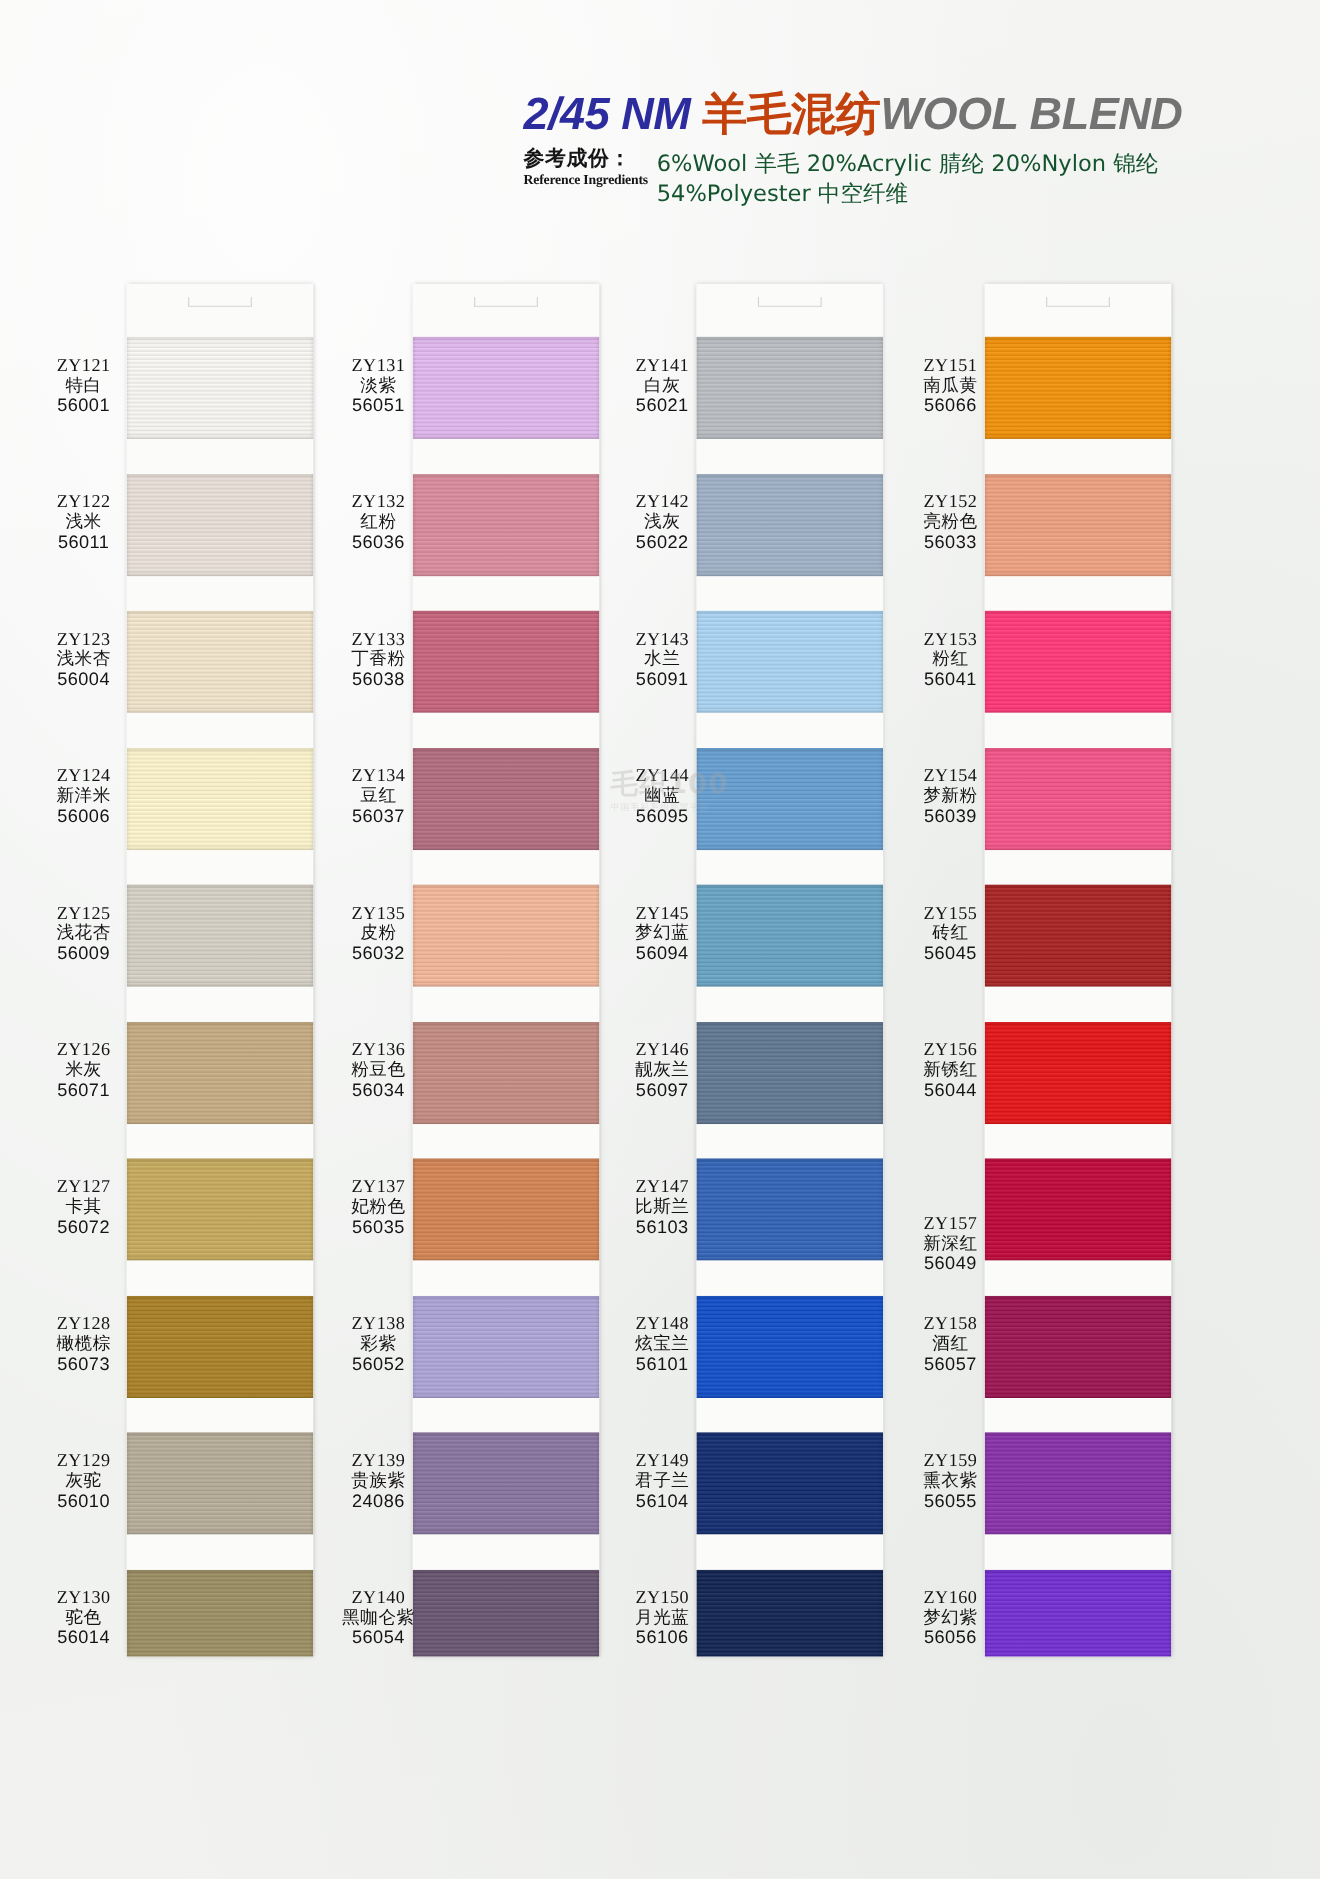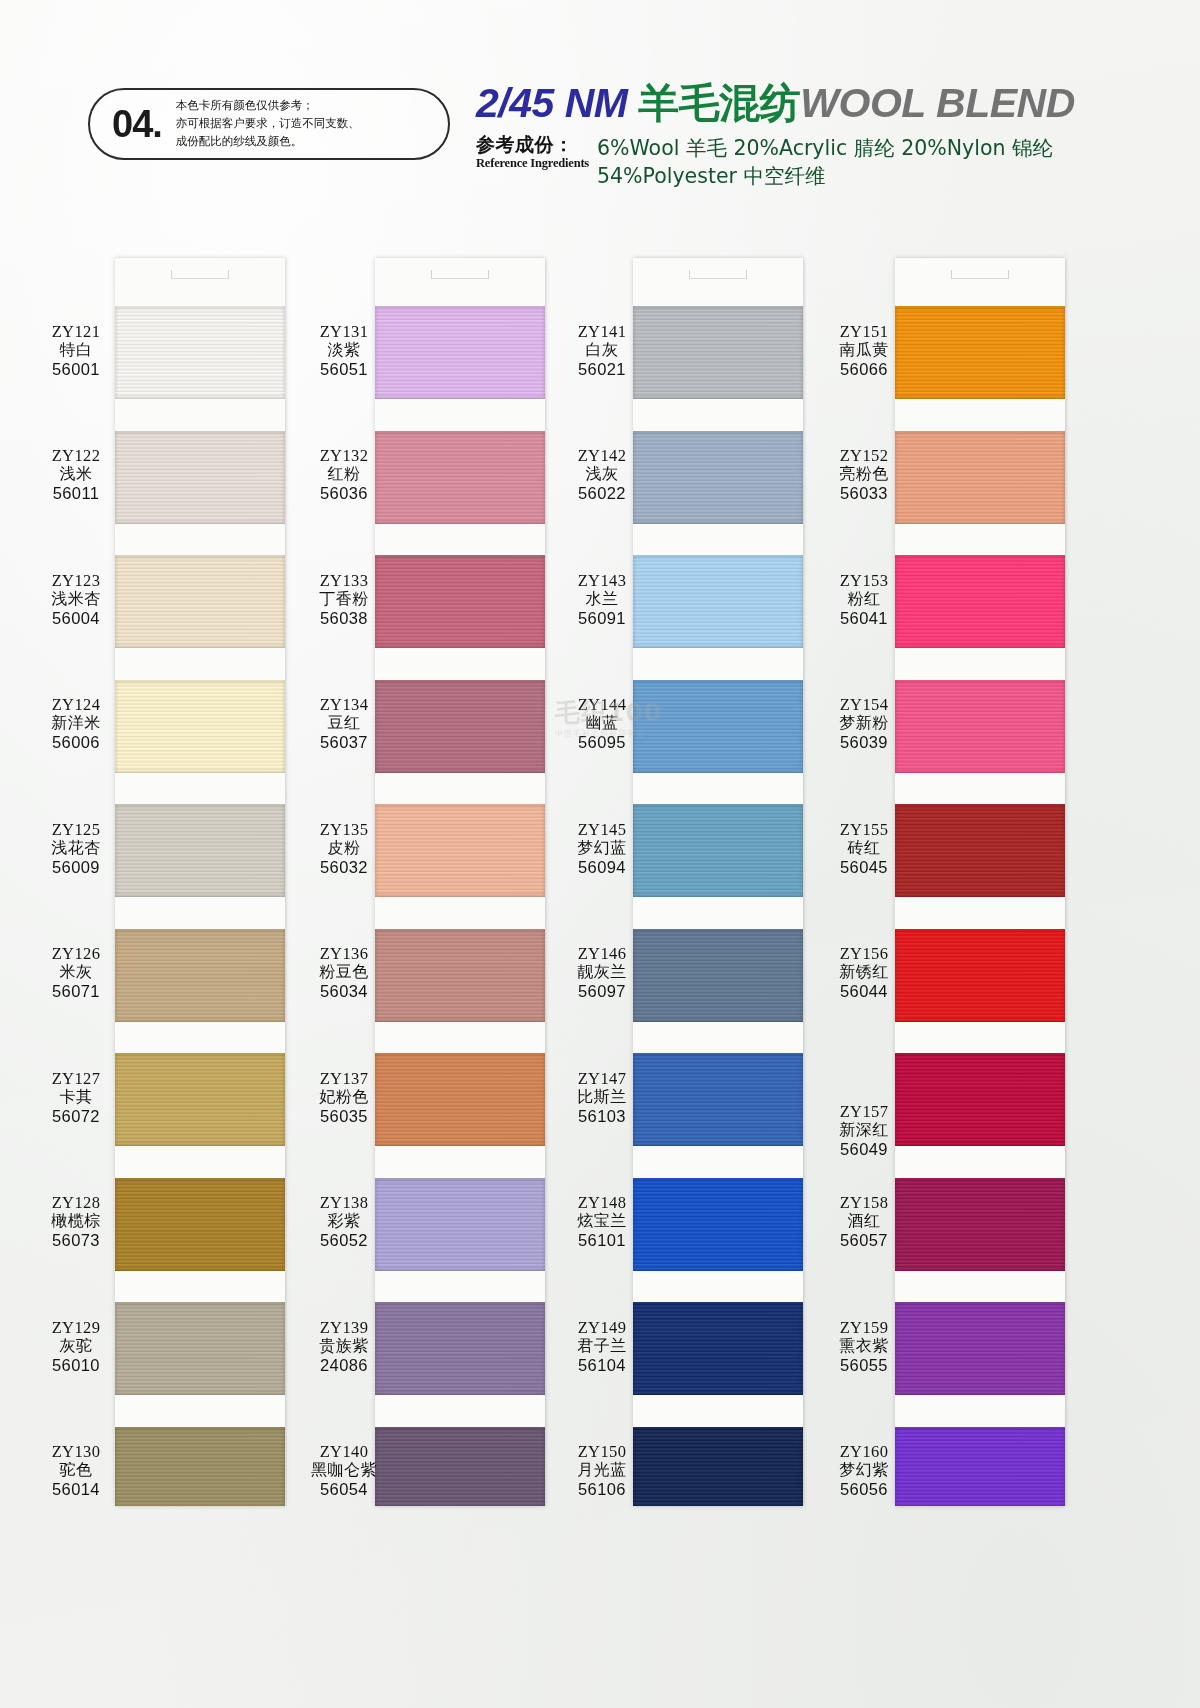--- a/index.html
+++ b/index.html
@@ -62,21 +62,21 @@
   .main-title {
     font-size: 41px;
     font-weight: bold;
     font-style: italic;
     line-height: 1.05;
     white-space: nowrap;
     letter-spacing: -0.5px;
   }
   .t-blue { color: #2c2c9e; }
   .t-grey { color: #737373; font-family: "Liberation Sans", sans-serif; }
-  .t-cn-blue { color: #15803d; font-family: "DejaVu Sans", sans-serif; font-style: normal; }
+  .t-cn-blue { color: #c2410c; font-family: "DejaVu Sans", sans-serif; font-style: normal; }
 
   .ingred-row { display: flex; align-items: flex-start; margin-top: 9px; }
   .ingred-label { flex: 0 0 auto; }
   .ingred-cn {
     font-size: 19px;
     font-weight: bold;
     color: #151515;
     font-family: "DejaVu Sans", sans-serif;
     letter-spacing: 0.5px;
     line-height: 1.15;
@@ -191,26 +191,20 @@
     margin-top: 3px;
   }
 </style>
 </head>
 <body>
 
 <div class="paper-bg"></div>
 
 <div class="header">
 
-  <div class="badge">
-    <div class="badge-num">04.</div>
-    <div class="badge-note">本色卡所有颜色仅供参考；
-亦可根据客户要求，订造不同支数、
-成份配比的纱线及颜色。</div>
-  </div>
 
   <div class="title-block">
     <div class="main-title">
       <span class="t-blue">2/45 NM </span><span class="t-cn-blue">羊毛混纺</span><span class="t-grey">WOOL BLEND</span>
     </div>
 
     <div class="ingred-row">
       <div class="ingred-label">
         <div class="ingred-cn">参考成份：</div>
         <div class="ingred-en">Reference Ingredients</div>

